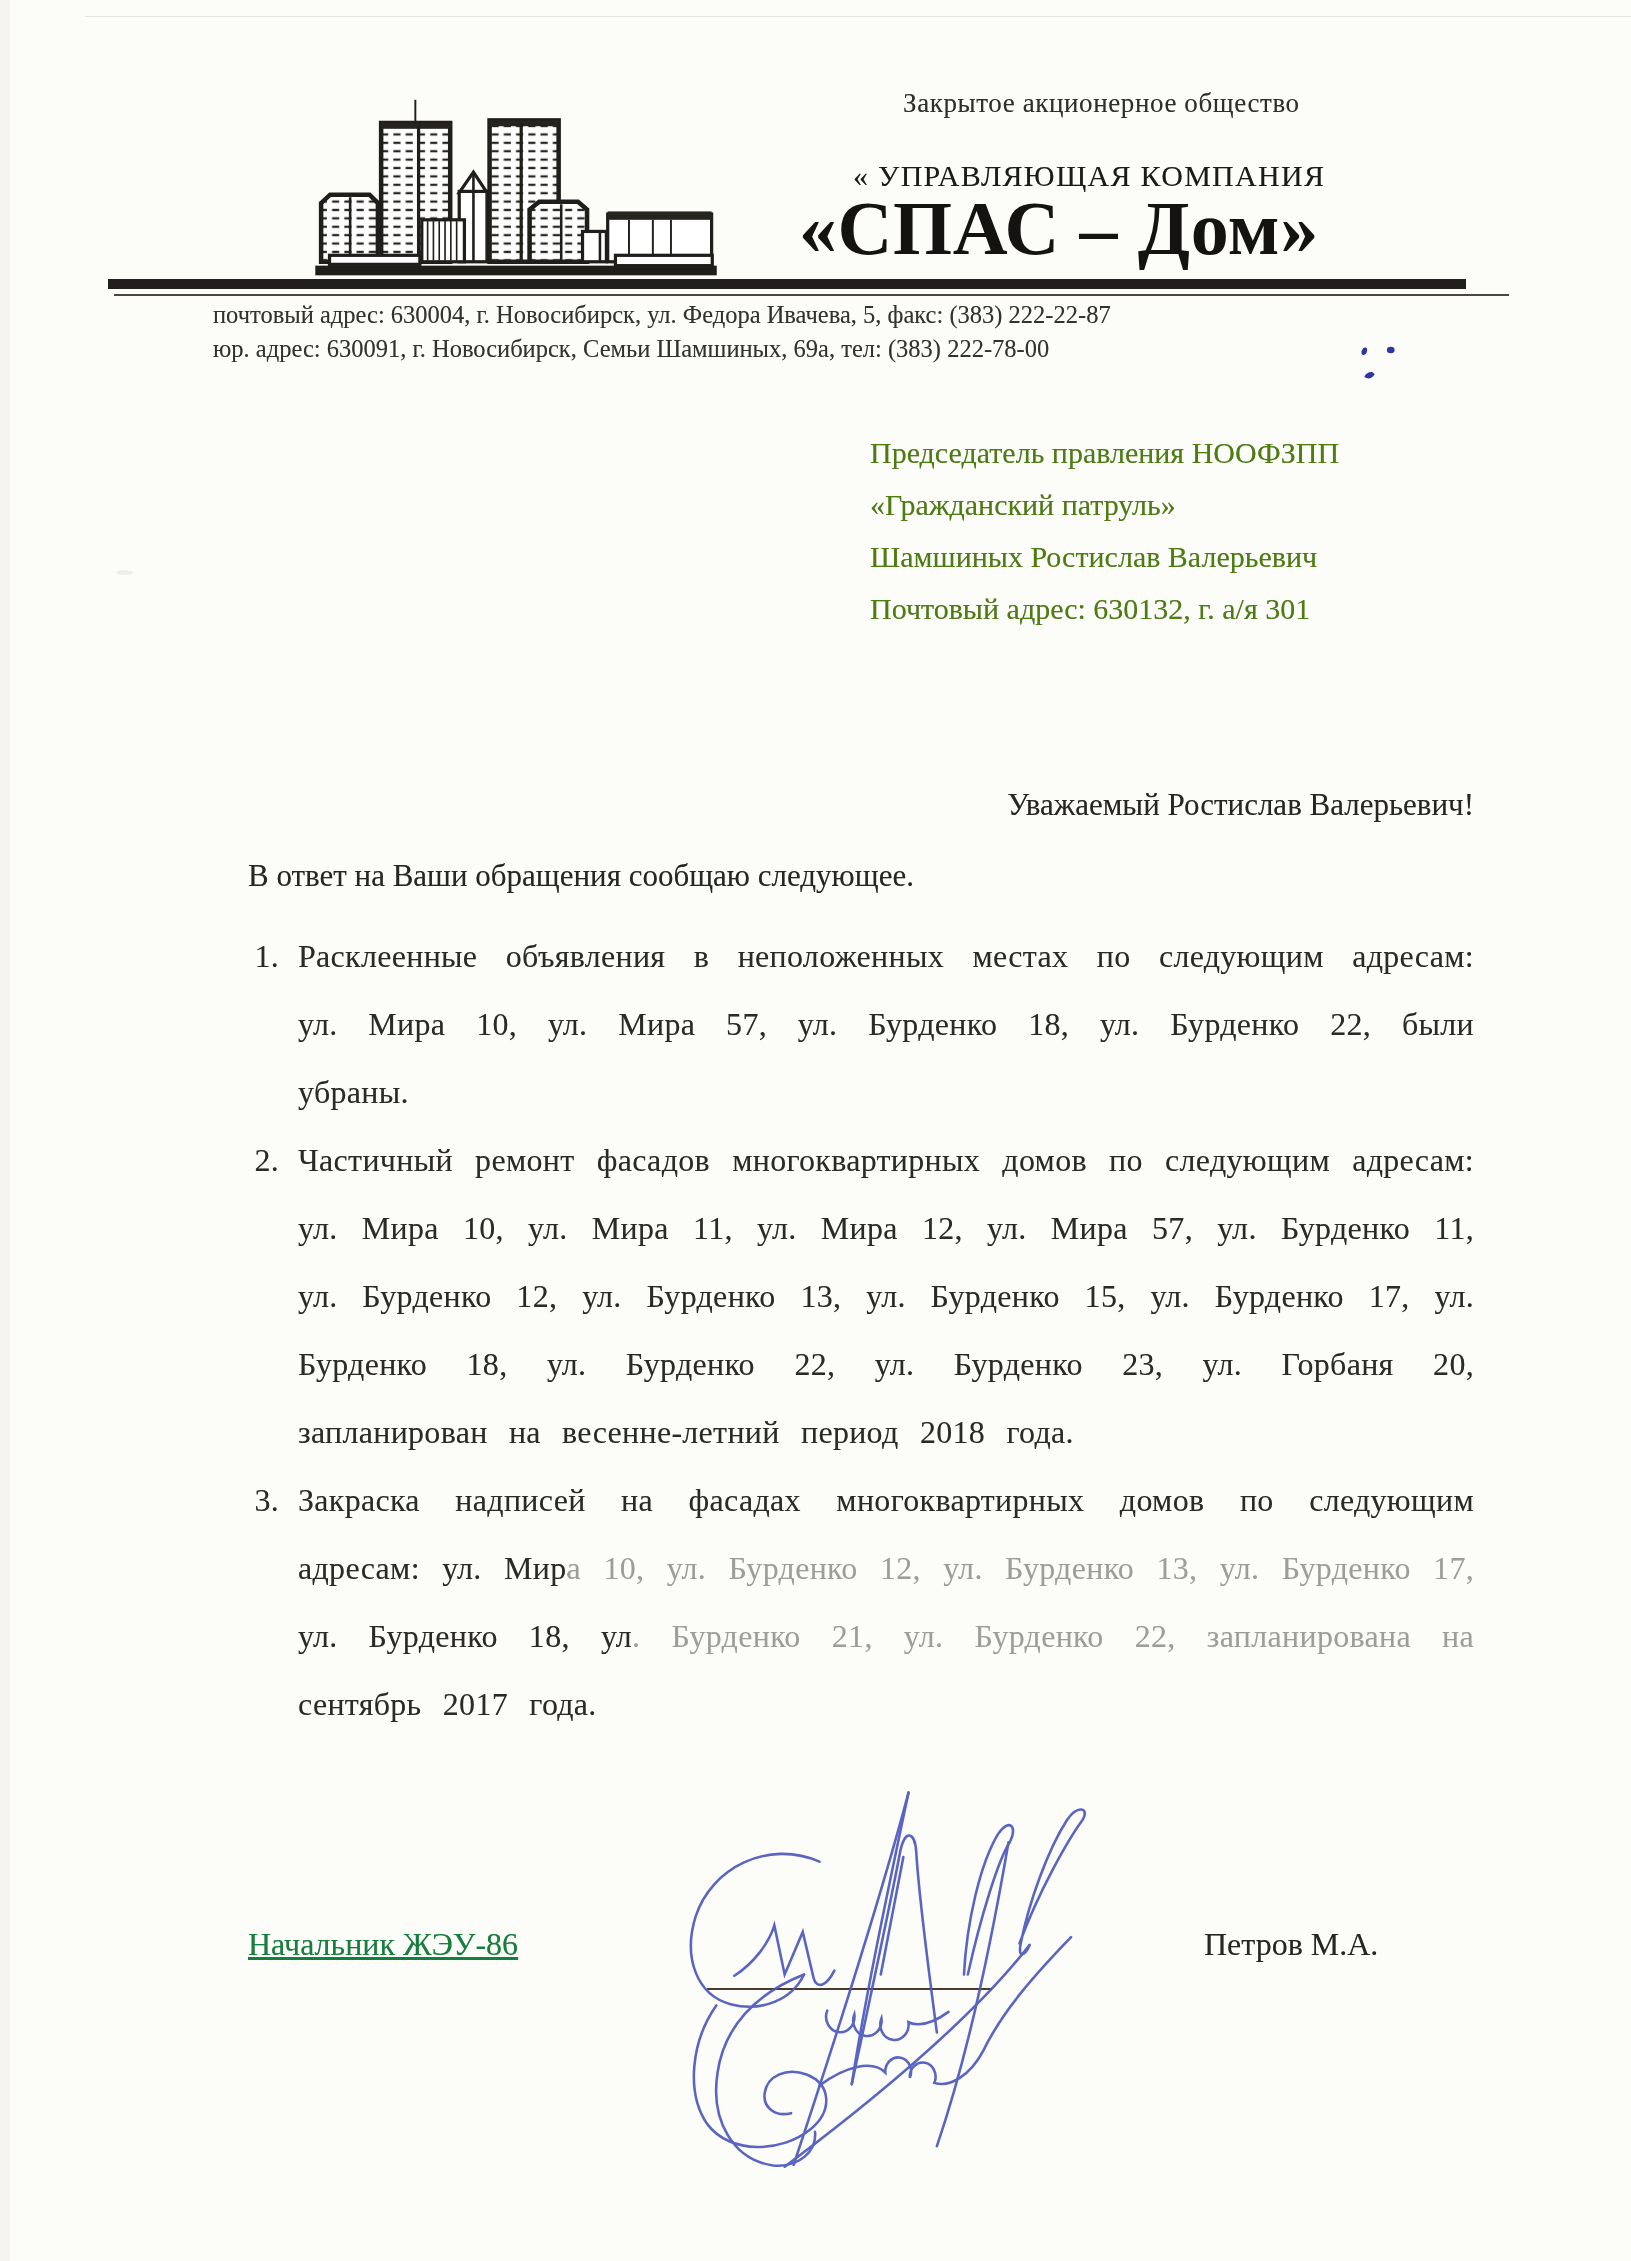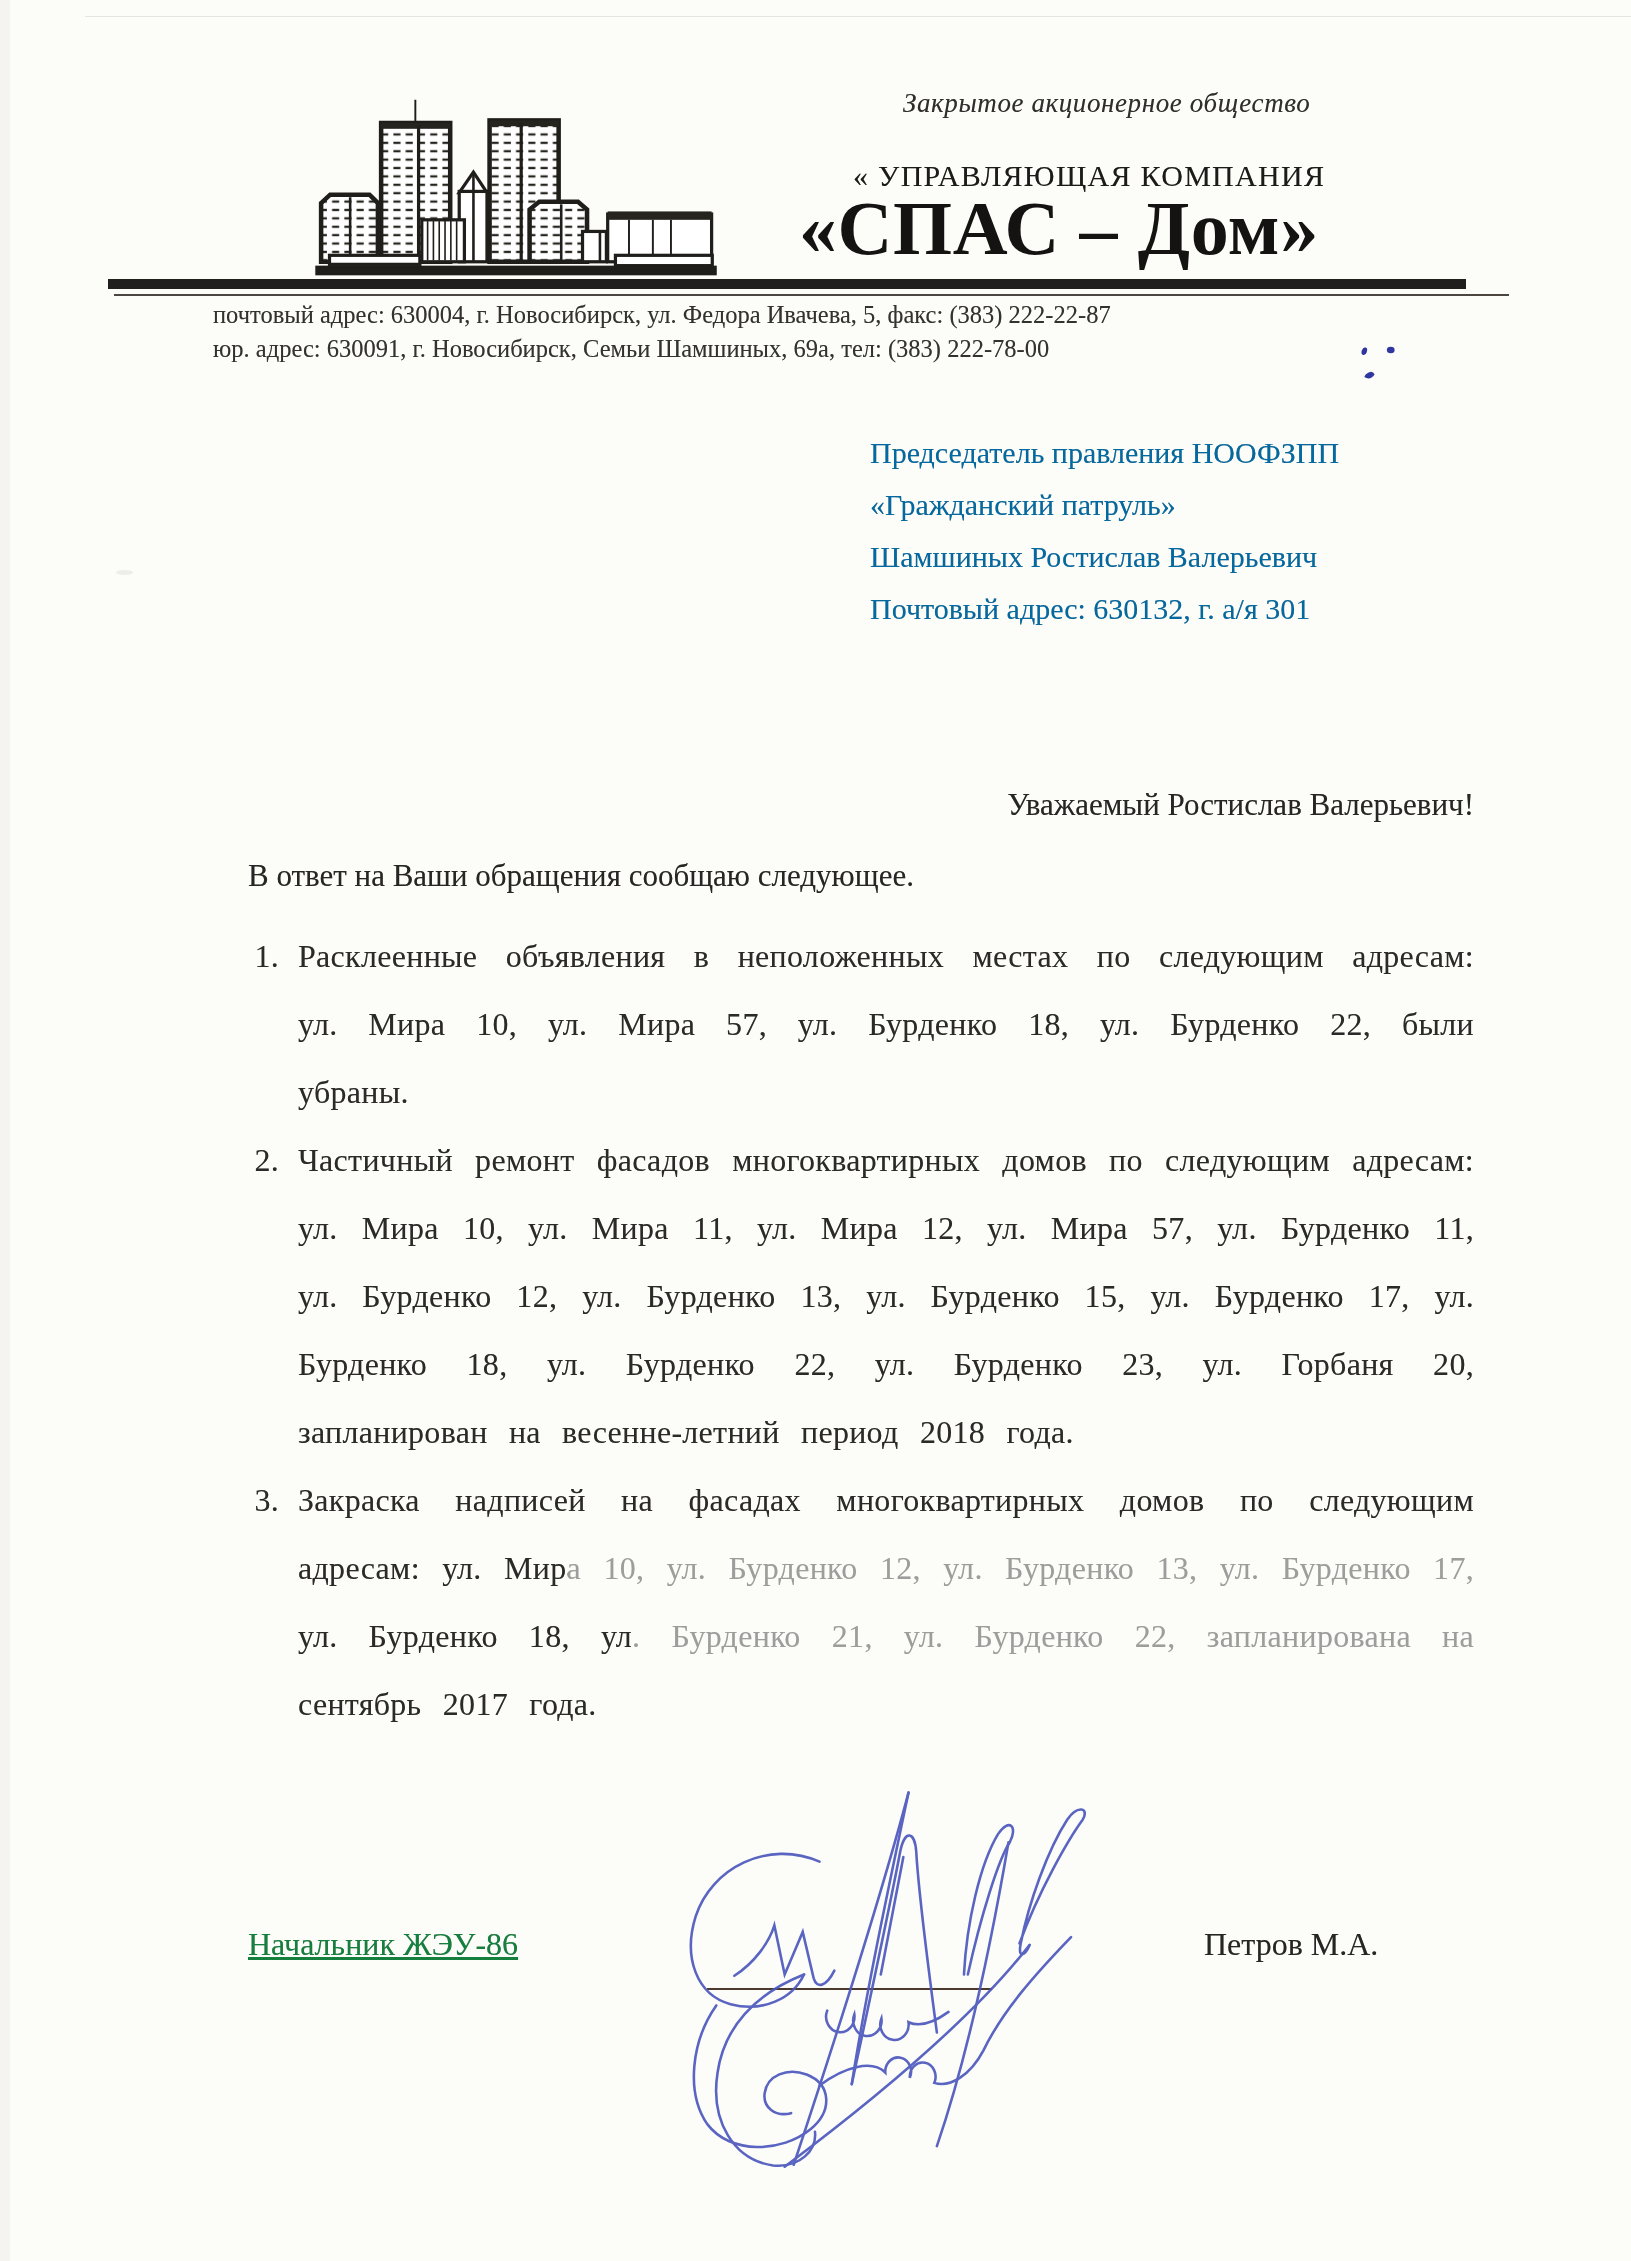--- a/index.html
+++ b/index.html
@@ -14,21 +14,21 @@
   .abs { position:absolute; }
 
   
   .edge-left   { left:0; top:0; width:10.3px; height:2261px; background:#f5f4f0; }
   .hairline-top{ left:85px; top:15.5px; width:1546px; height:1.3px; background:#e7e5df; }
   .smudge      { left:116px; top:570px; width:17px; height:5.2px; background:#ededeb; border-radius:50%; }
 
   
   .org-type {
     left:903px; top:88px; width:452px;
-    font-size:27px; font-style:italic; letter-spacing:0.6px;
+    font-size:27px; letter-spacing:0.6px;
     color:#2f2e2c; text-shadow:0 0 0.6px rgba(50,50,50,.35);
   }
   .company-prefix {
     left:853px; top:159px;
     font-size:30px; letter-spacing:1.3px;
     color:#1c1b1a; text-shadow:0 0 0.6px rgba(30,30,30,.4);
   }
   .company-name {
     left:799px; top:185px;
     font-size:76px; font-weight:bold; letter-spacing:0.6px;
@@ -39,21 +39,21 @@
   .rule-thin  { left:114px; top:294px; width:1395px; height:1.9px;  background:#4c4641; }
   .addr-line { left:213px; width:1265px; text-align:left; font-size:24.5px; color:#34322e; text-shadow:0 0 0.6px rgba(50,50,50,.35); }
   .addr-1 { top:301px; }
   .addr-2 { top:335px; }
   .ink-dots-svg { left:1354px; top:342px; }
 
   
   .recipient {
     left:870px; top:427px; width:645px;
     font-size:30px; line-height:52px;
-    color:#0369a1; text-shadow:0 0 0.6px rgba(40,40,40,.35);
+    color:#4d7c0f; text-shadow:0 0 0.6px rgba(40,40,40,.35);
   }
 
   
   .salutation {
     left:248px; top:787px; width:1226px;
     text-align:right; font-size:31px;
     color:#272624; text-shadow:0 0 0.6px rgba(40,40,40,.35);
   }
   .intro {
     left:248px; top:858px; width:1226px;

